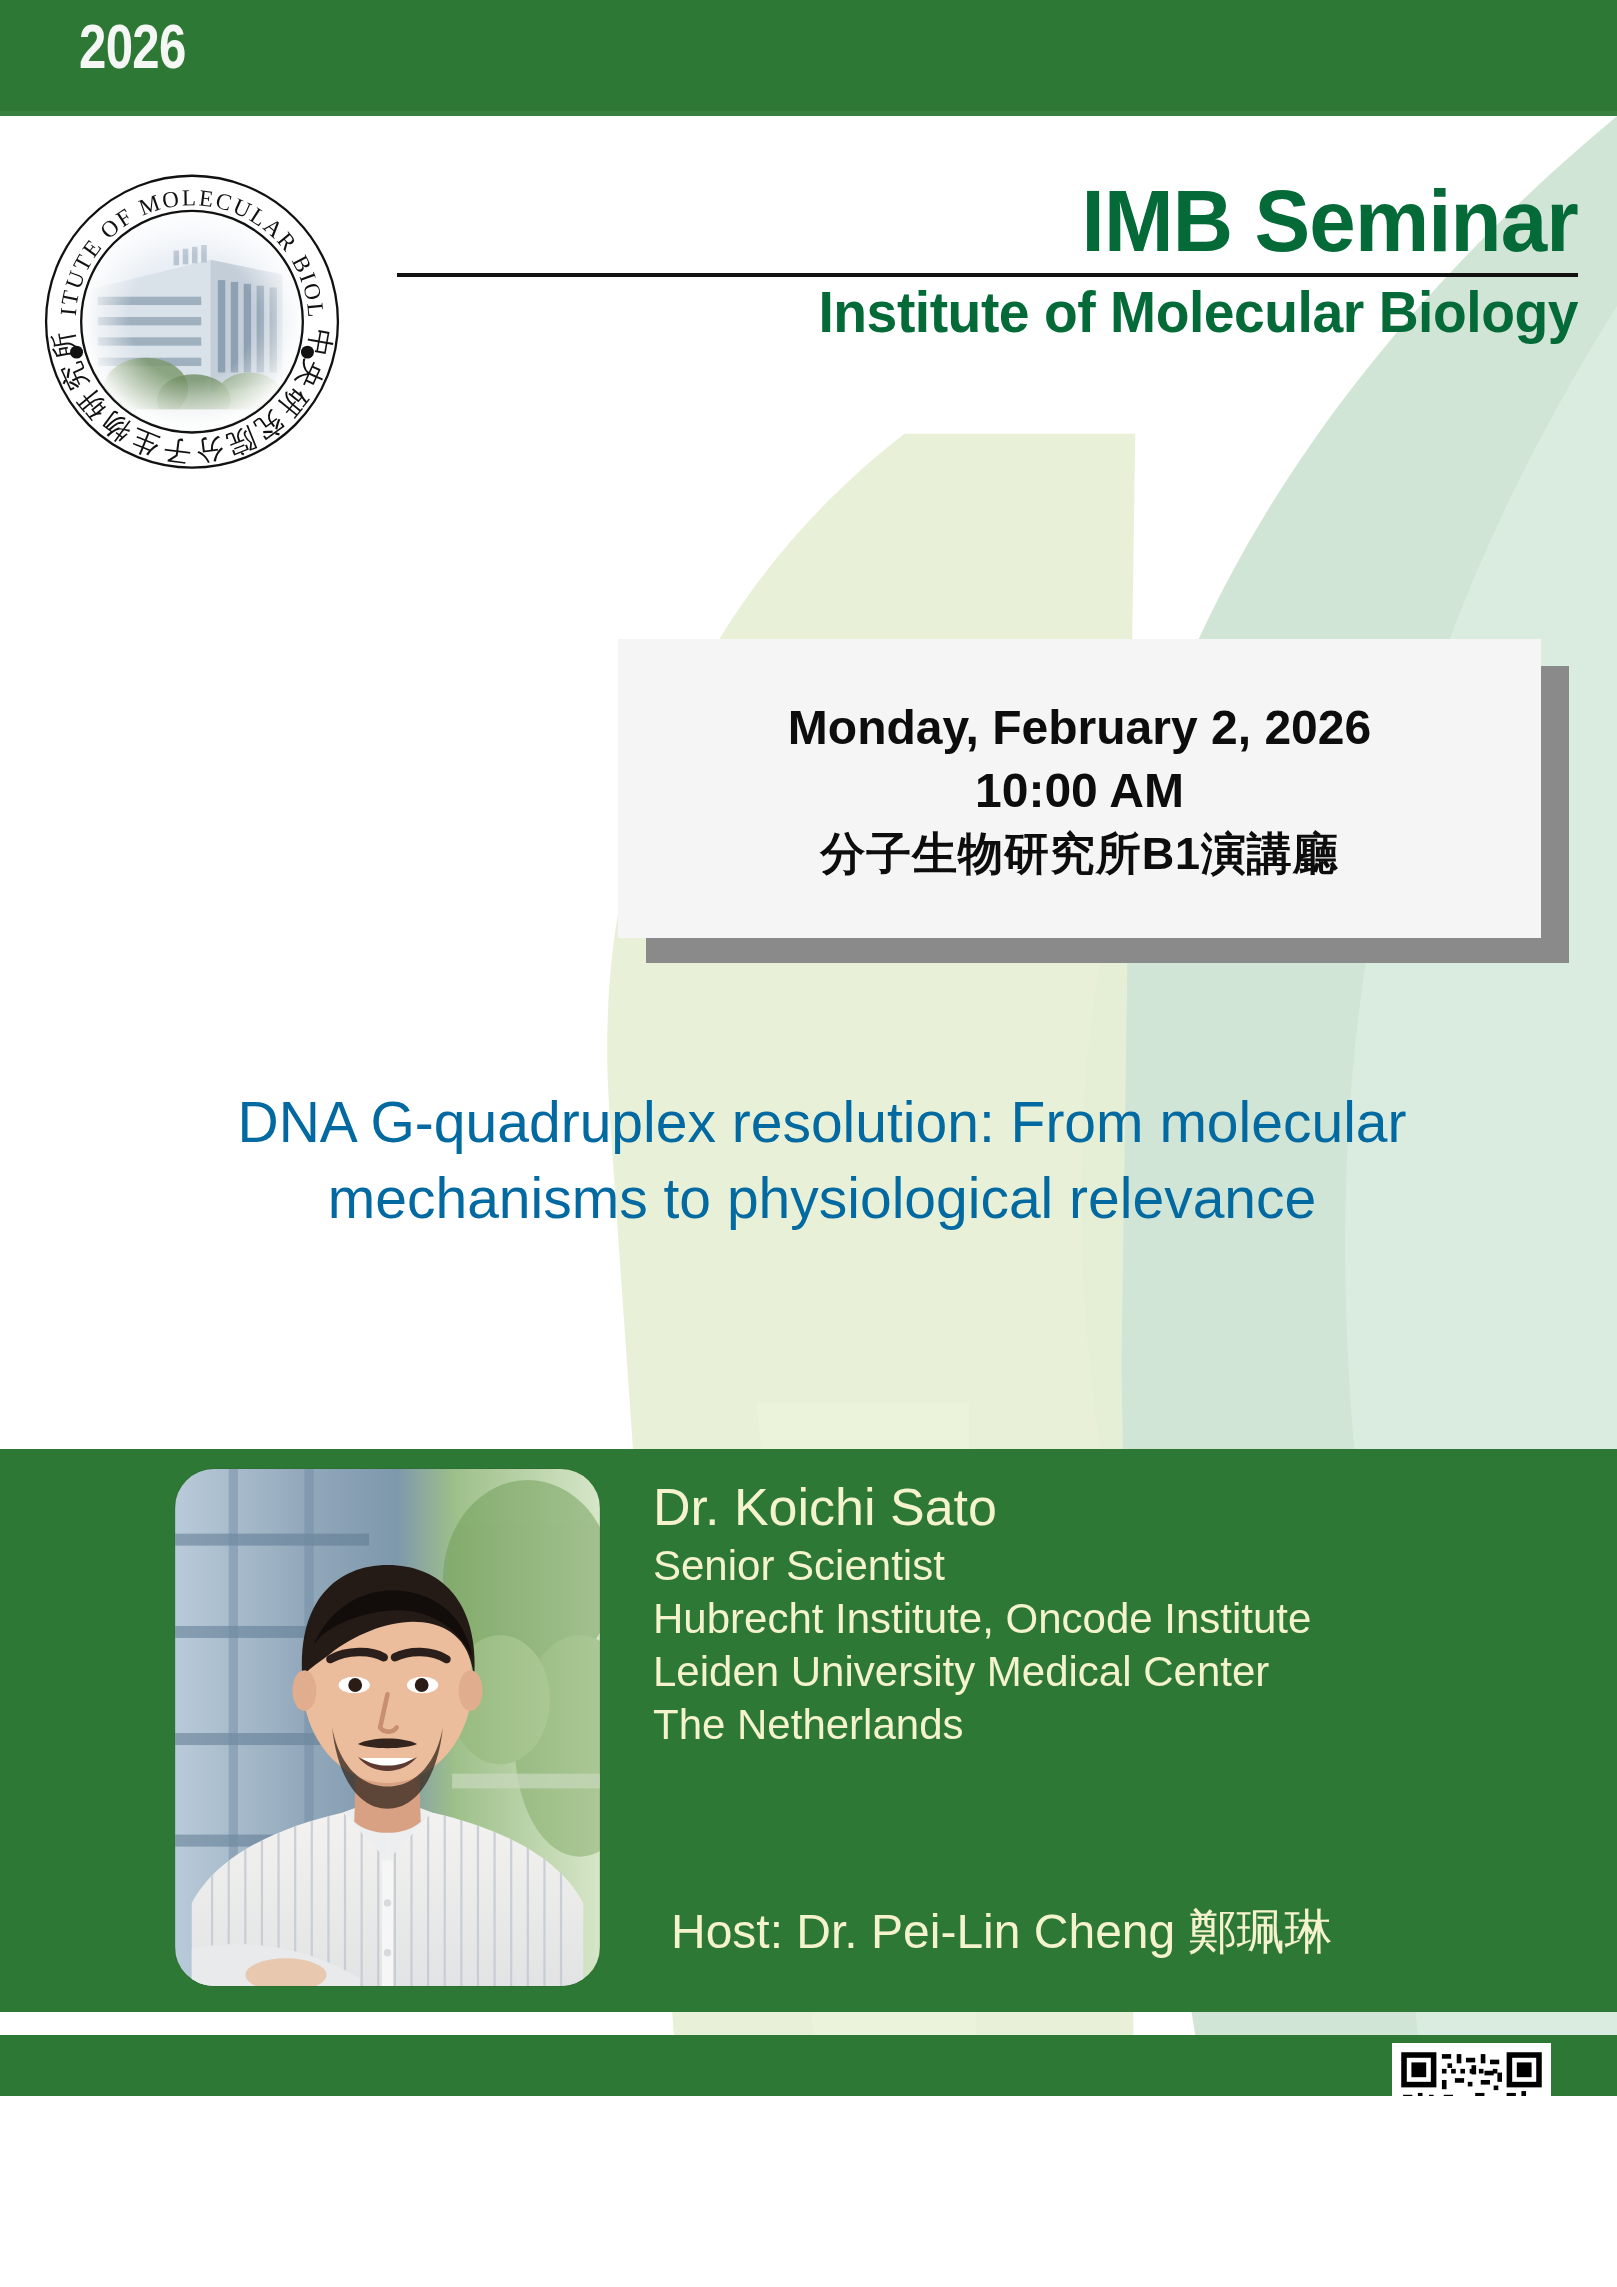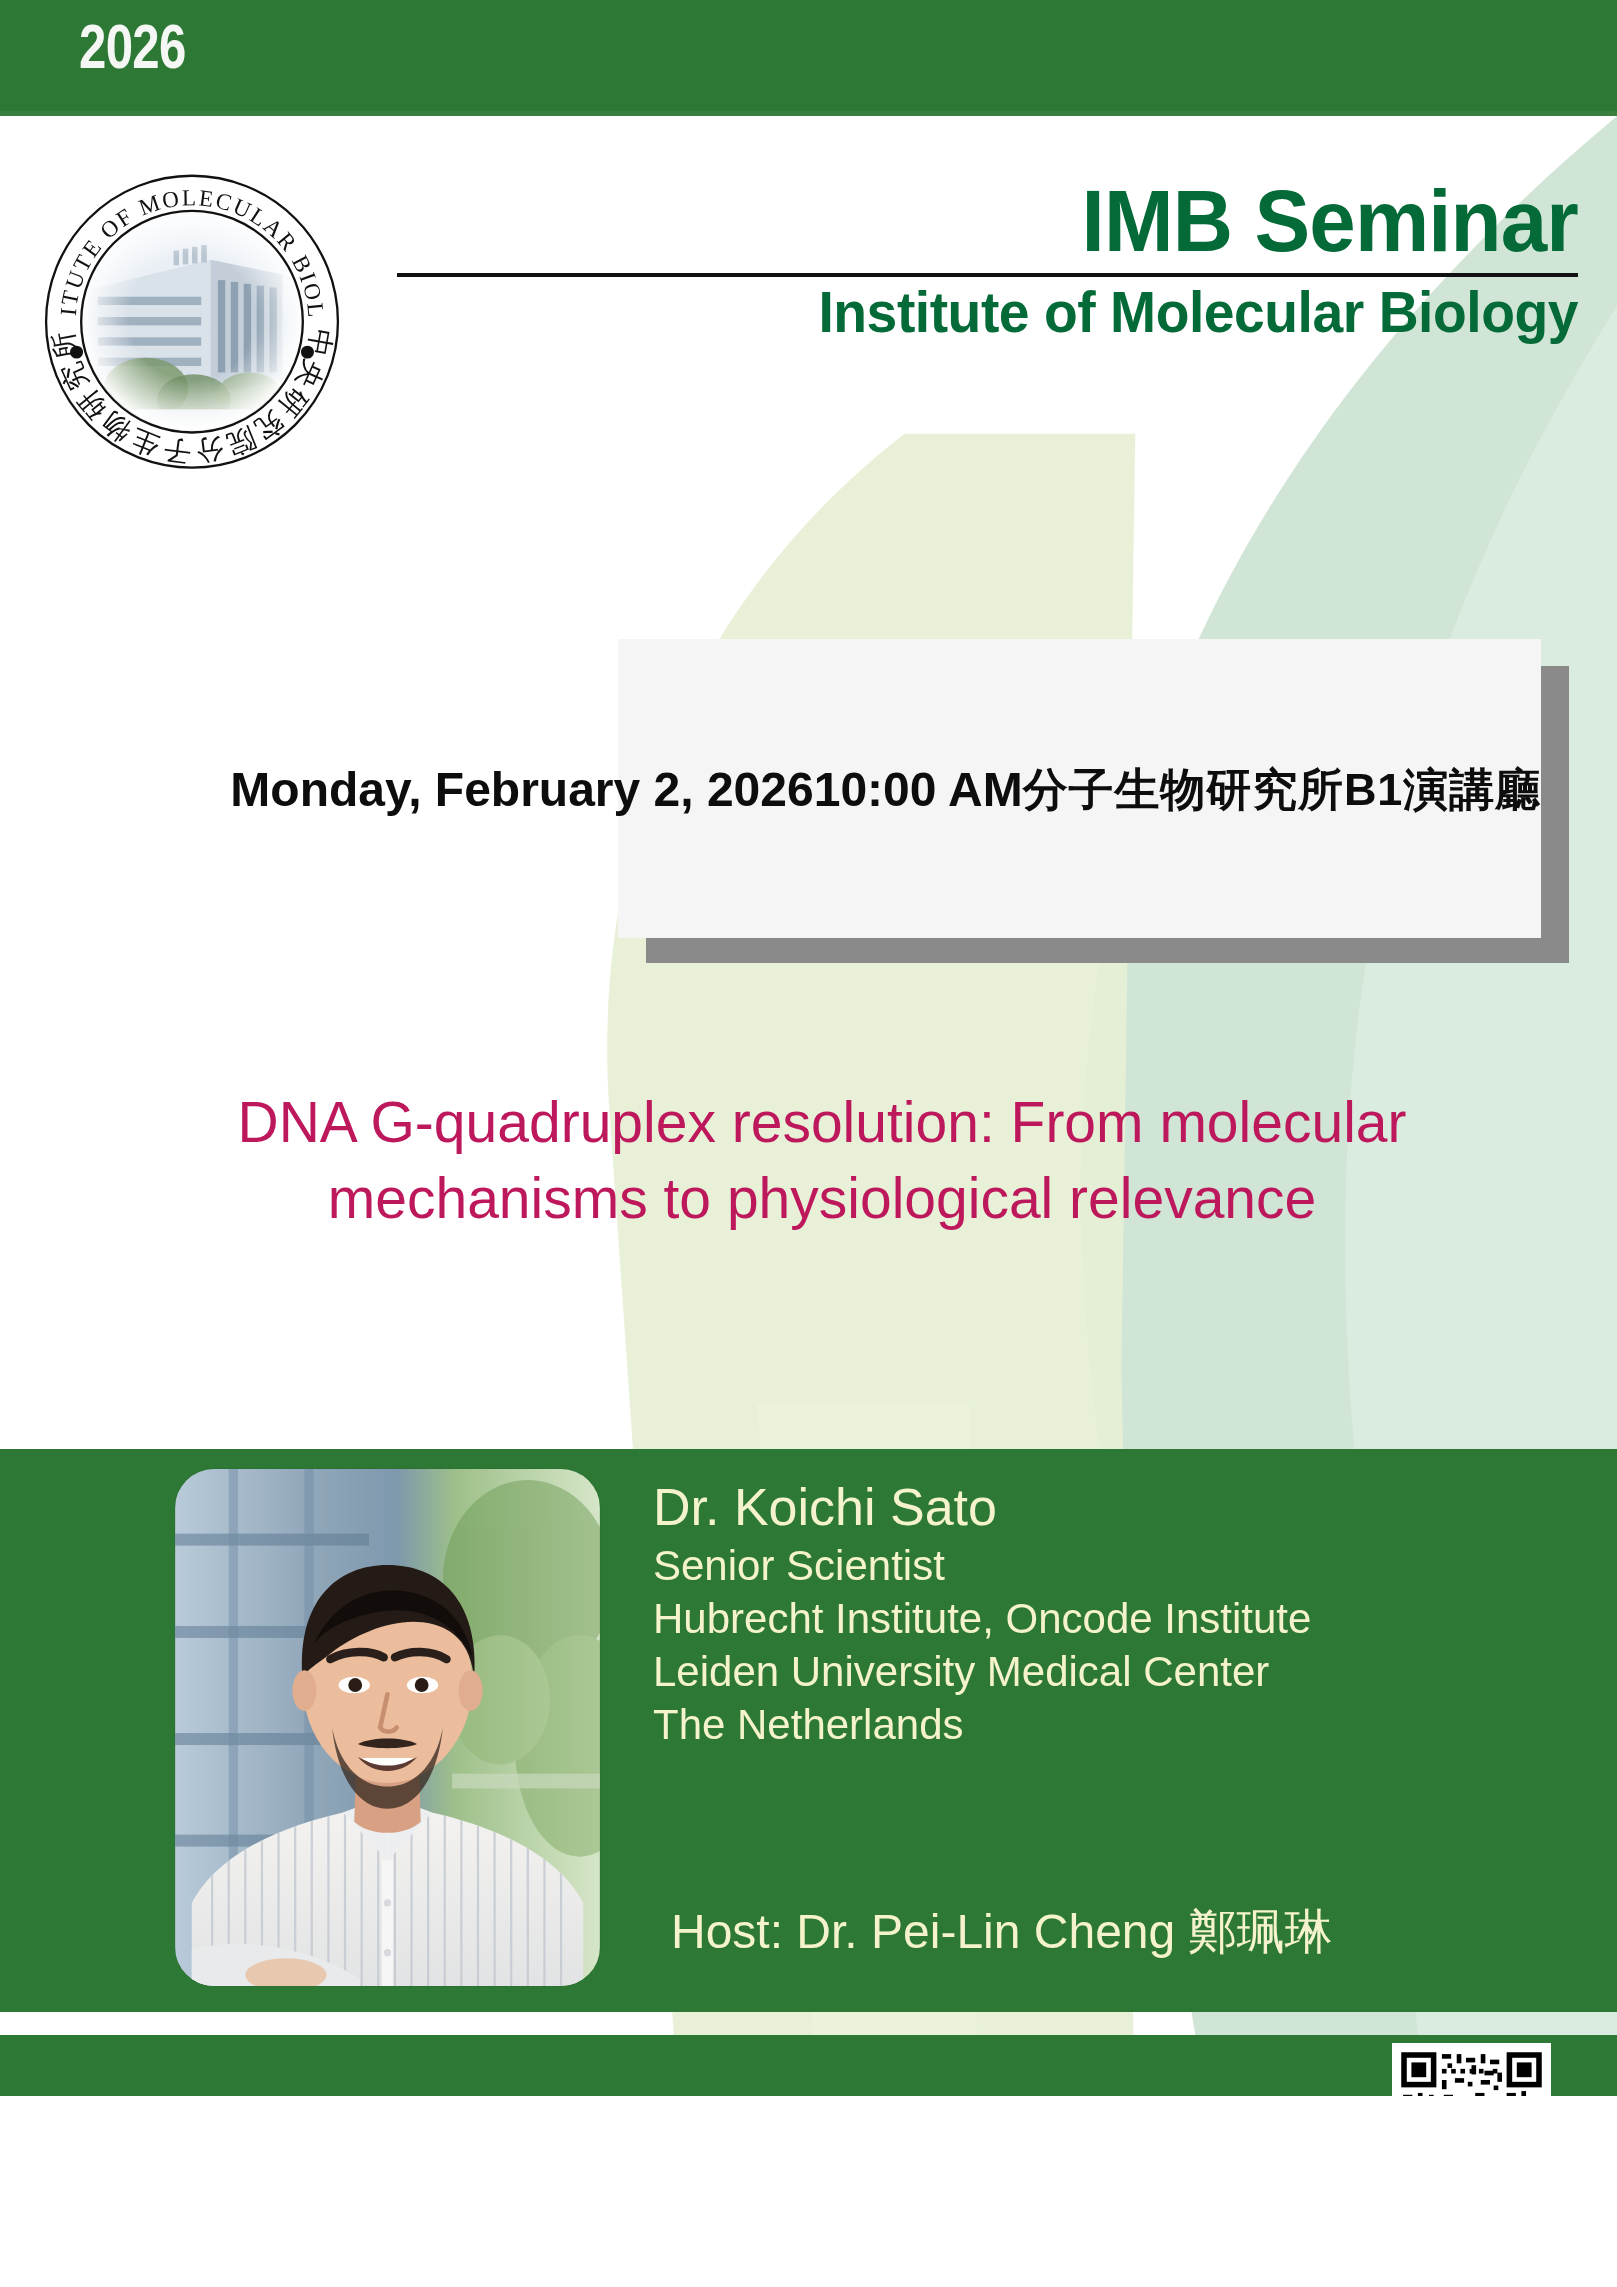--- a/index.html
+++ b/index.html
@@ -64,33 +64,33 @@
   }
 
   
   .info-shadow {
     position:absolute; left:646px; top:666px; width:923px; height:297px;
     background:#8a8a8a; z-index:4;
   }
   .info-box {
     position:absolute; left:618px; top:639px; width:923px; height:299px;
     background:#f5f5f5; z-index:5;
-    display:flex; flex-direction:row; align-items:center; justify-content:flex-end;
+    display:flex; flex-direction:column; align-items:center; justify-content:center;
     padding-top:3px;
   }
   .info-line {
     font-size:48px; font-weight:bold; color:#0d0d0d;
     line-height:1.33; text-align:center; white-space:nowrap;
   }
   .info-line.cjk { font-size:45px; line-height:1.36; letter-spacing:0.9px; }
 
   
   .talk-title {
     position:absolute; left:185px; top:1084px; width:1274px; z-index:5;
-    text-align:center; color:#be185d;
+    text-align:center; color:#0369a1;
     font-size:57px; line-height:1.34; font-weight:400;
   }
 
   
   .speaker-band {
     position:absolute; left:0; top:1449px; width:1618px; height:563px;
     background:#2e7836; z-index:4;
   }
   .speaker-photo {
     position:absolute; left:175px; top:1469px; width:425px; height:517px;

